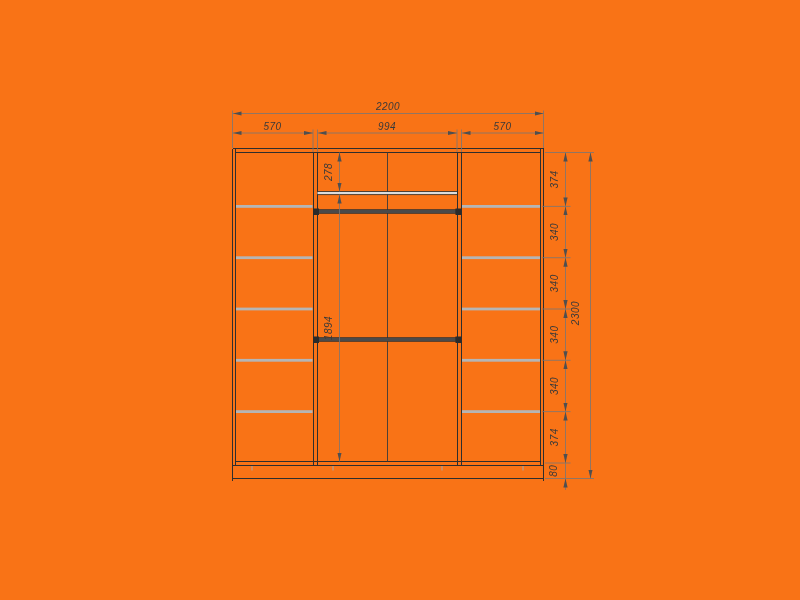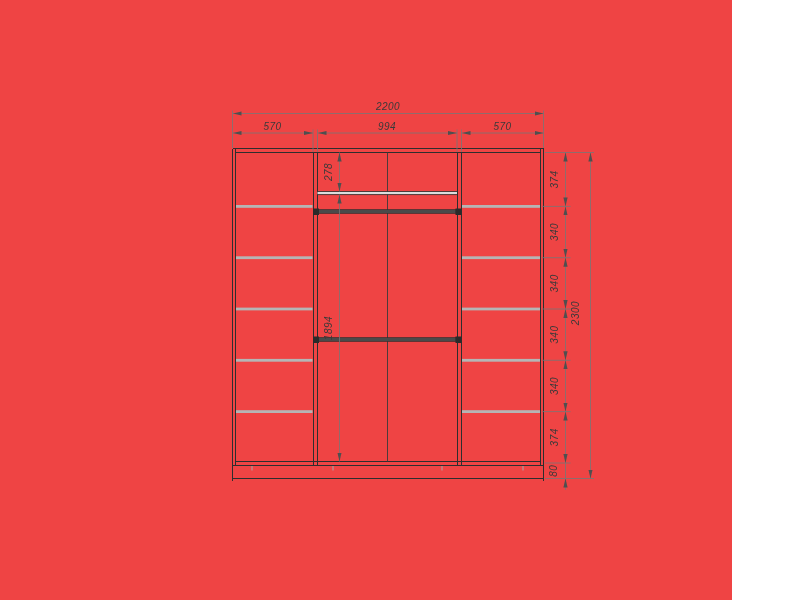--- a/index.html
+++ b/index.html
@@ -2,23 +2,23 @@
 <html><head>
 <meta charset="utf-8">
 <style>
   html, body {
     margin: 0;
     padding: 0;
     background: #ffffff;
   }
   .stage {
     position: relative;
-    width: 732px;
+    width: 800px;
     height: 600px;
-    background: #ef4444;
+    background: #f97316;
     overflow: hidden;
     font-family: "Liberation Sans", sans-serif;
   }
   svg { display: block; }
   .struct { stroke: #2e2e2e; stroke-width: 1; fill: none; shape-rendering: crispEdges; }
   .struct-thin { stroke: #3a3a3a; stroke-width: 0.9; fill: none; }
   .shelf { fill: #b5b5b5; stroke: none; }
   .rod { fill: #4a4a4a; stroke: #222222; stroke-width: 0.5; }
   .rod-cap { fill: #2a2a2a; stroke: none; }
   .dim { stroke: #767676; stroke-width: 0.8; fill: none; }

